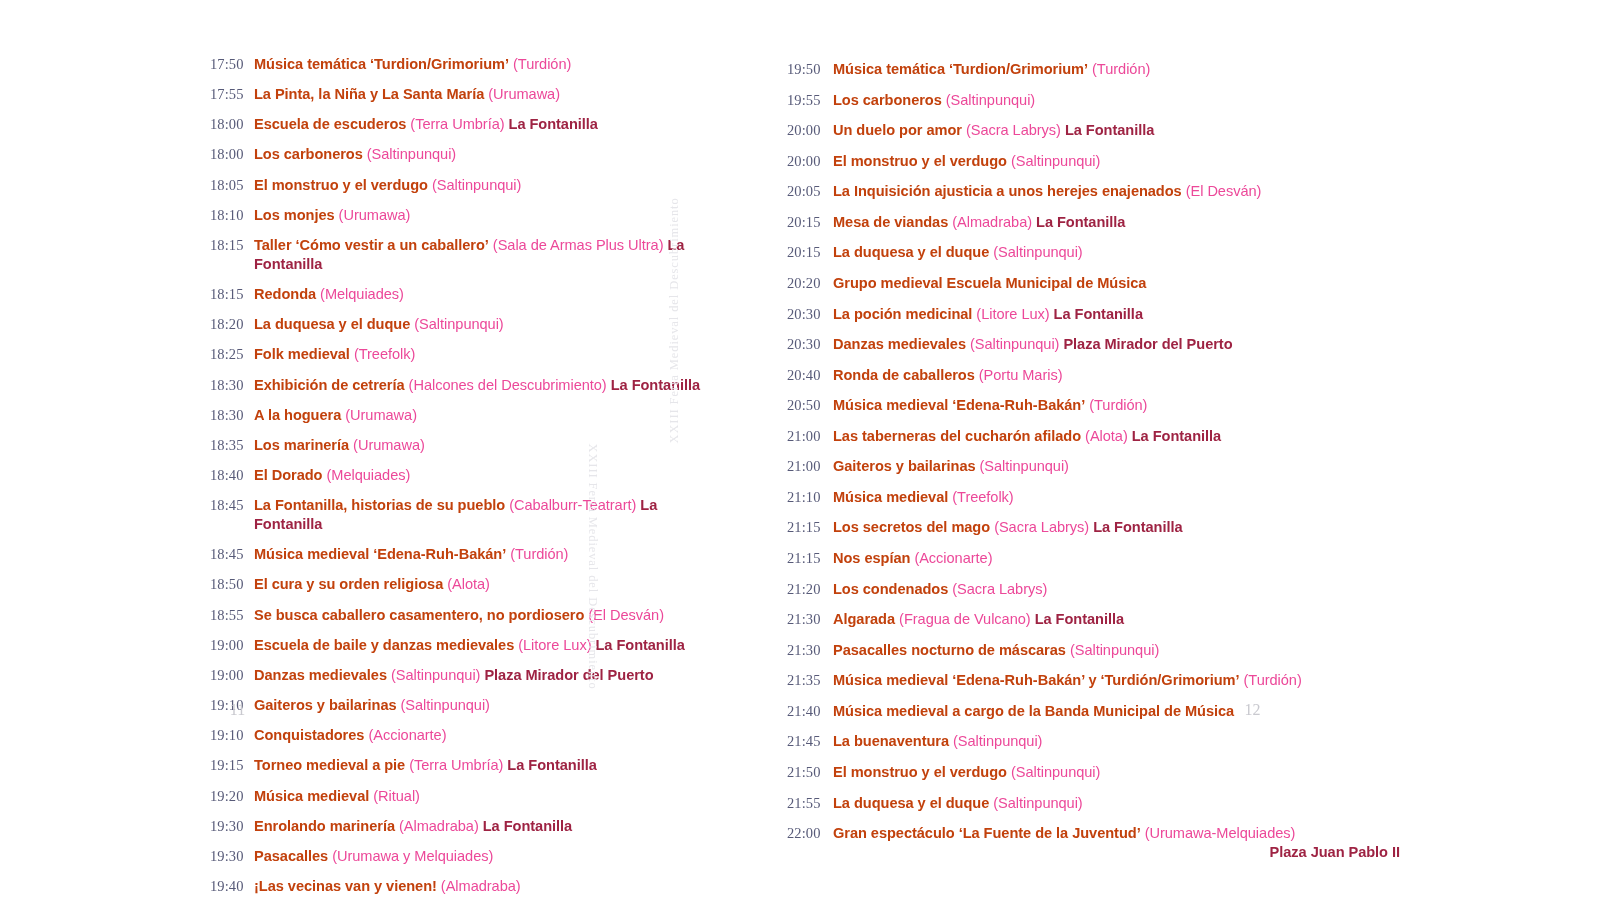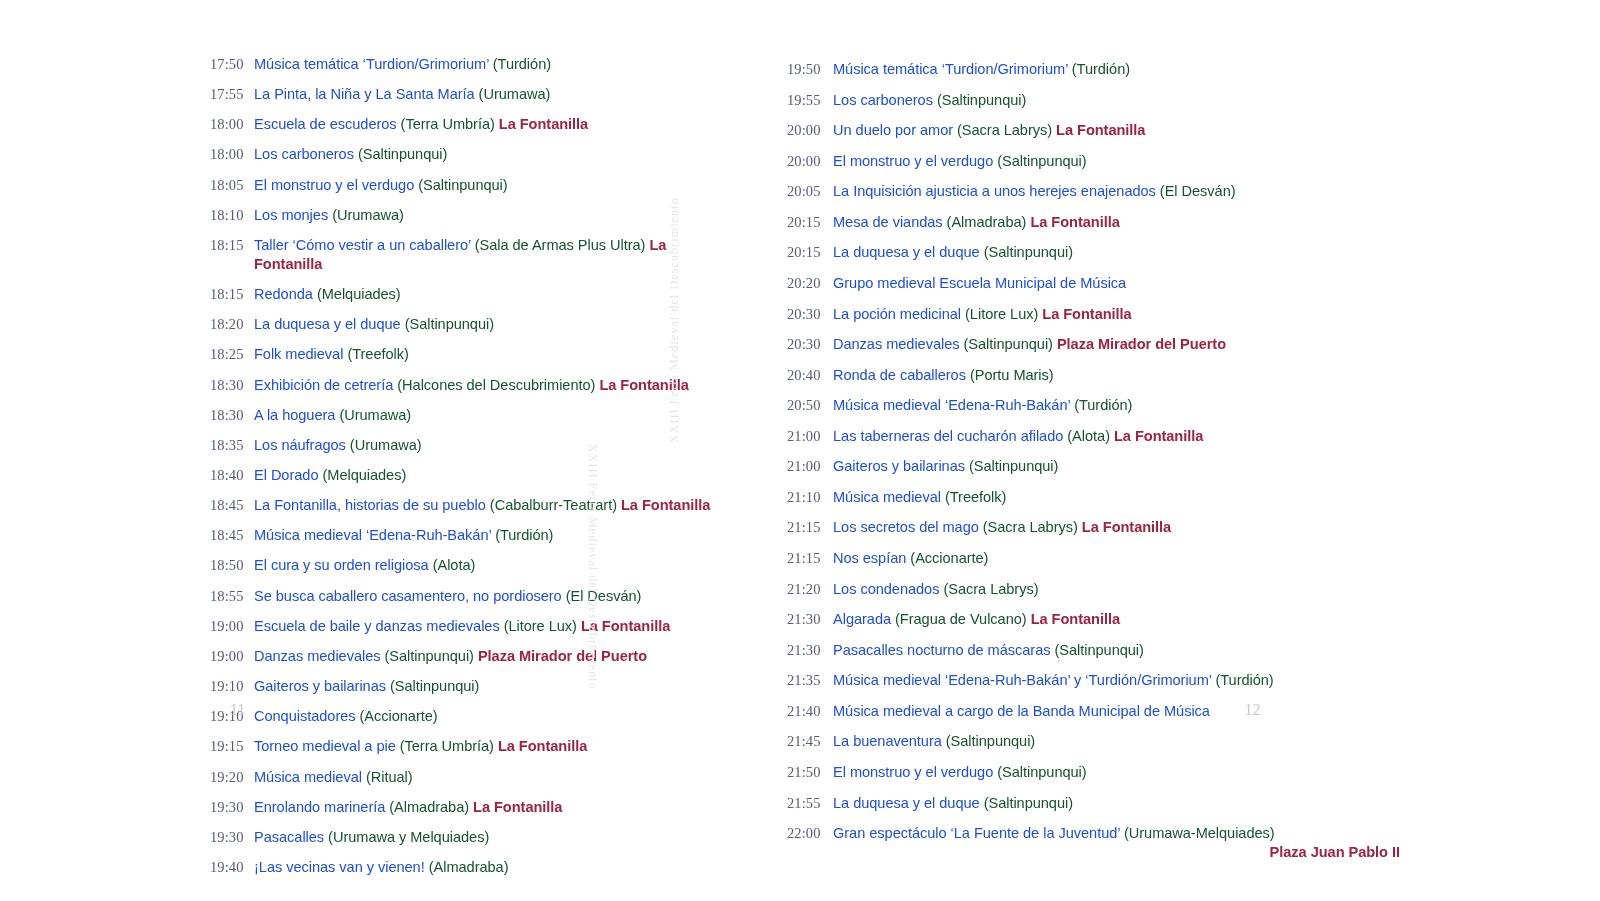--- a/index.html
+++ b/index.html
@@ -61,26 +61,26 @@
   .page-right .entry-time { width: 46px; }
 
   .entry-body {
     flex: 1 1 auto;
     font-size: 14.6px;
     line-height: 1.30;
     letter-spacing: -0.05px;
   }
 
   .ev-title {
-    font-weight: normal;
-    color: #1d4ed8;
+    font-weight: bold;
+    color: #c2410c;
   }
   .ev-group {
     font-weight: normal;
-    color: #14532d;
+    color: #ec4899;
   }
   .ev-place {
     font-weight: bold;
     color: #9e2343;
   }
   .ev-place-block {
     display: block;
     font-weight: bold;
     color: #9e2343;
     text-align: right;
@@ -175,21 +175,21 @@
         <li class="entry">
           <span class="entry-time">18:30</span>
           <span class="entry-body"><span class="ev-title">Exhibición de cetrería</span> <span class="ev-group">(Halcones del Descubrimiento)</span> <span class="ev-place">La Fontanilla</span></span>
         </li>
         <li class="entry">
           <span class="entry-time">18:30</span>
           <span class="entry-body"><span class="ev-title">A la hoguera</span> <span class="ev-group">(Urumawa)</span></span>
         </li>
         <li class="entry">
           <span class="entry-time">18:35</span>
-          <span class="entry-body"><span class="ev-title">Los náufragos</span> <span class="ev-group">(Urumawa)</span></span>
+          <span class="entry-body"><span class="ev-title">Los marinería</span> <span class="ev-group">(Urumawa)</span></span>
         </li>
         <li class="entry">
           <span class="entry-time">18:40</span>
           <span class="entry-body"><span class="ev-title">El Dorado</span> <span class="ev-group">(Melquiades)</span></span>
         </li>
         <li class="entry">
           <span class="entry-time">18:45</span>
           <span class="entry-body"><span class="ev-title">La Fontanilla, historias de su pueblo</span> <span class="ev-group">(Cabalburr-Teatrart)</span> <span class="ev-place">La Fontanilla</span></span>
         </li>
         <li class="entry">

